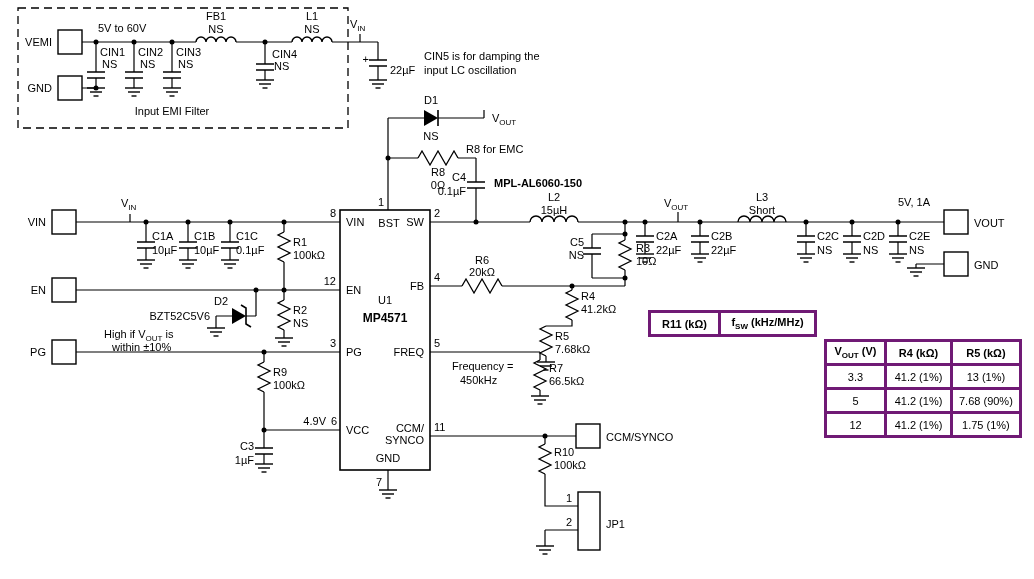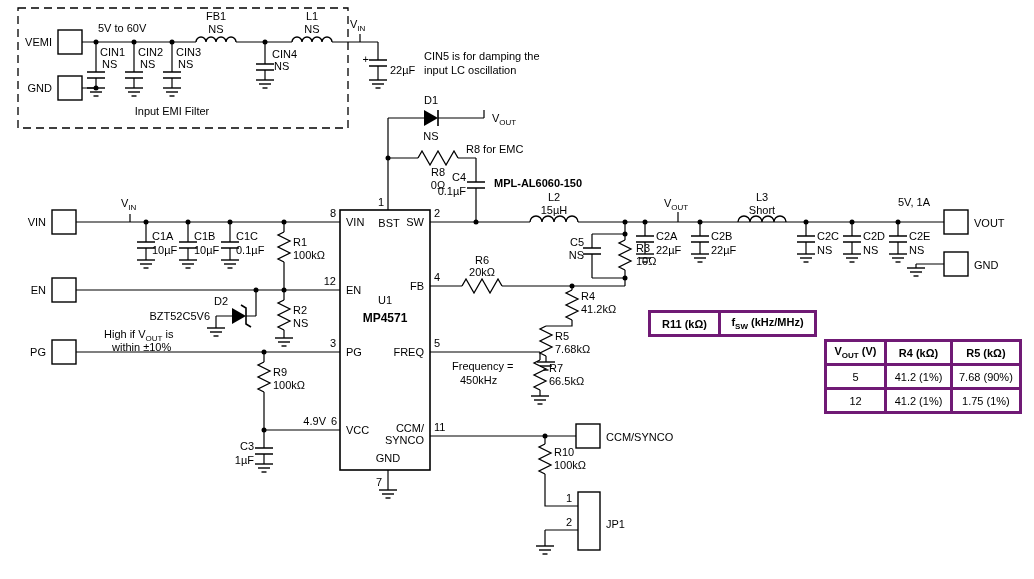--- a/index.html
+++ b/index.html
@@ -315,20 +315,25 @@
       </colgroup>
   <thead>
     <tr>
       <th><span>V</span><sub>OUT</sub><span> (V)</span></th>
       <th>R4 (kΩ)</th>
       <th>R5 (kΩ)</th>
     </tr>
   </thead>
   <tbody>
     <tr>
+      <td>3.3</td>
+      <td>41.2 (1%)</td>
+      <td>13 (1%)</td>
+    </tr>
+    <tr>
       <td>5</td>
       <td>41.2 (1%)</td>
       <td>7.68 (90%)</td>
     </tr>
     <tr>
       <td>12</td>
       <td>41.2 (1%)</td>
       <td>1.75 (1%)</td>
     </tr>
   </tbody>

